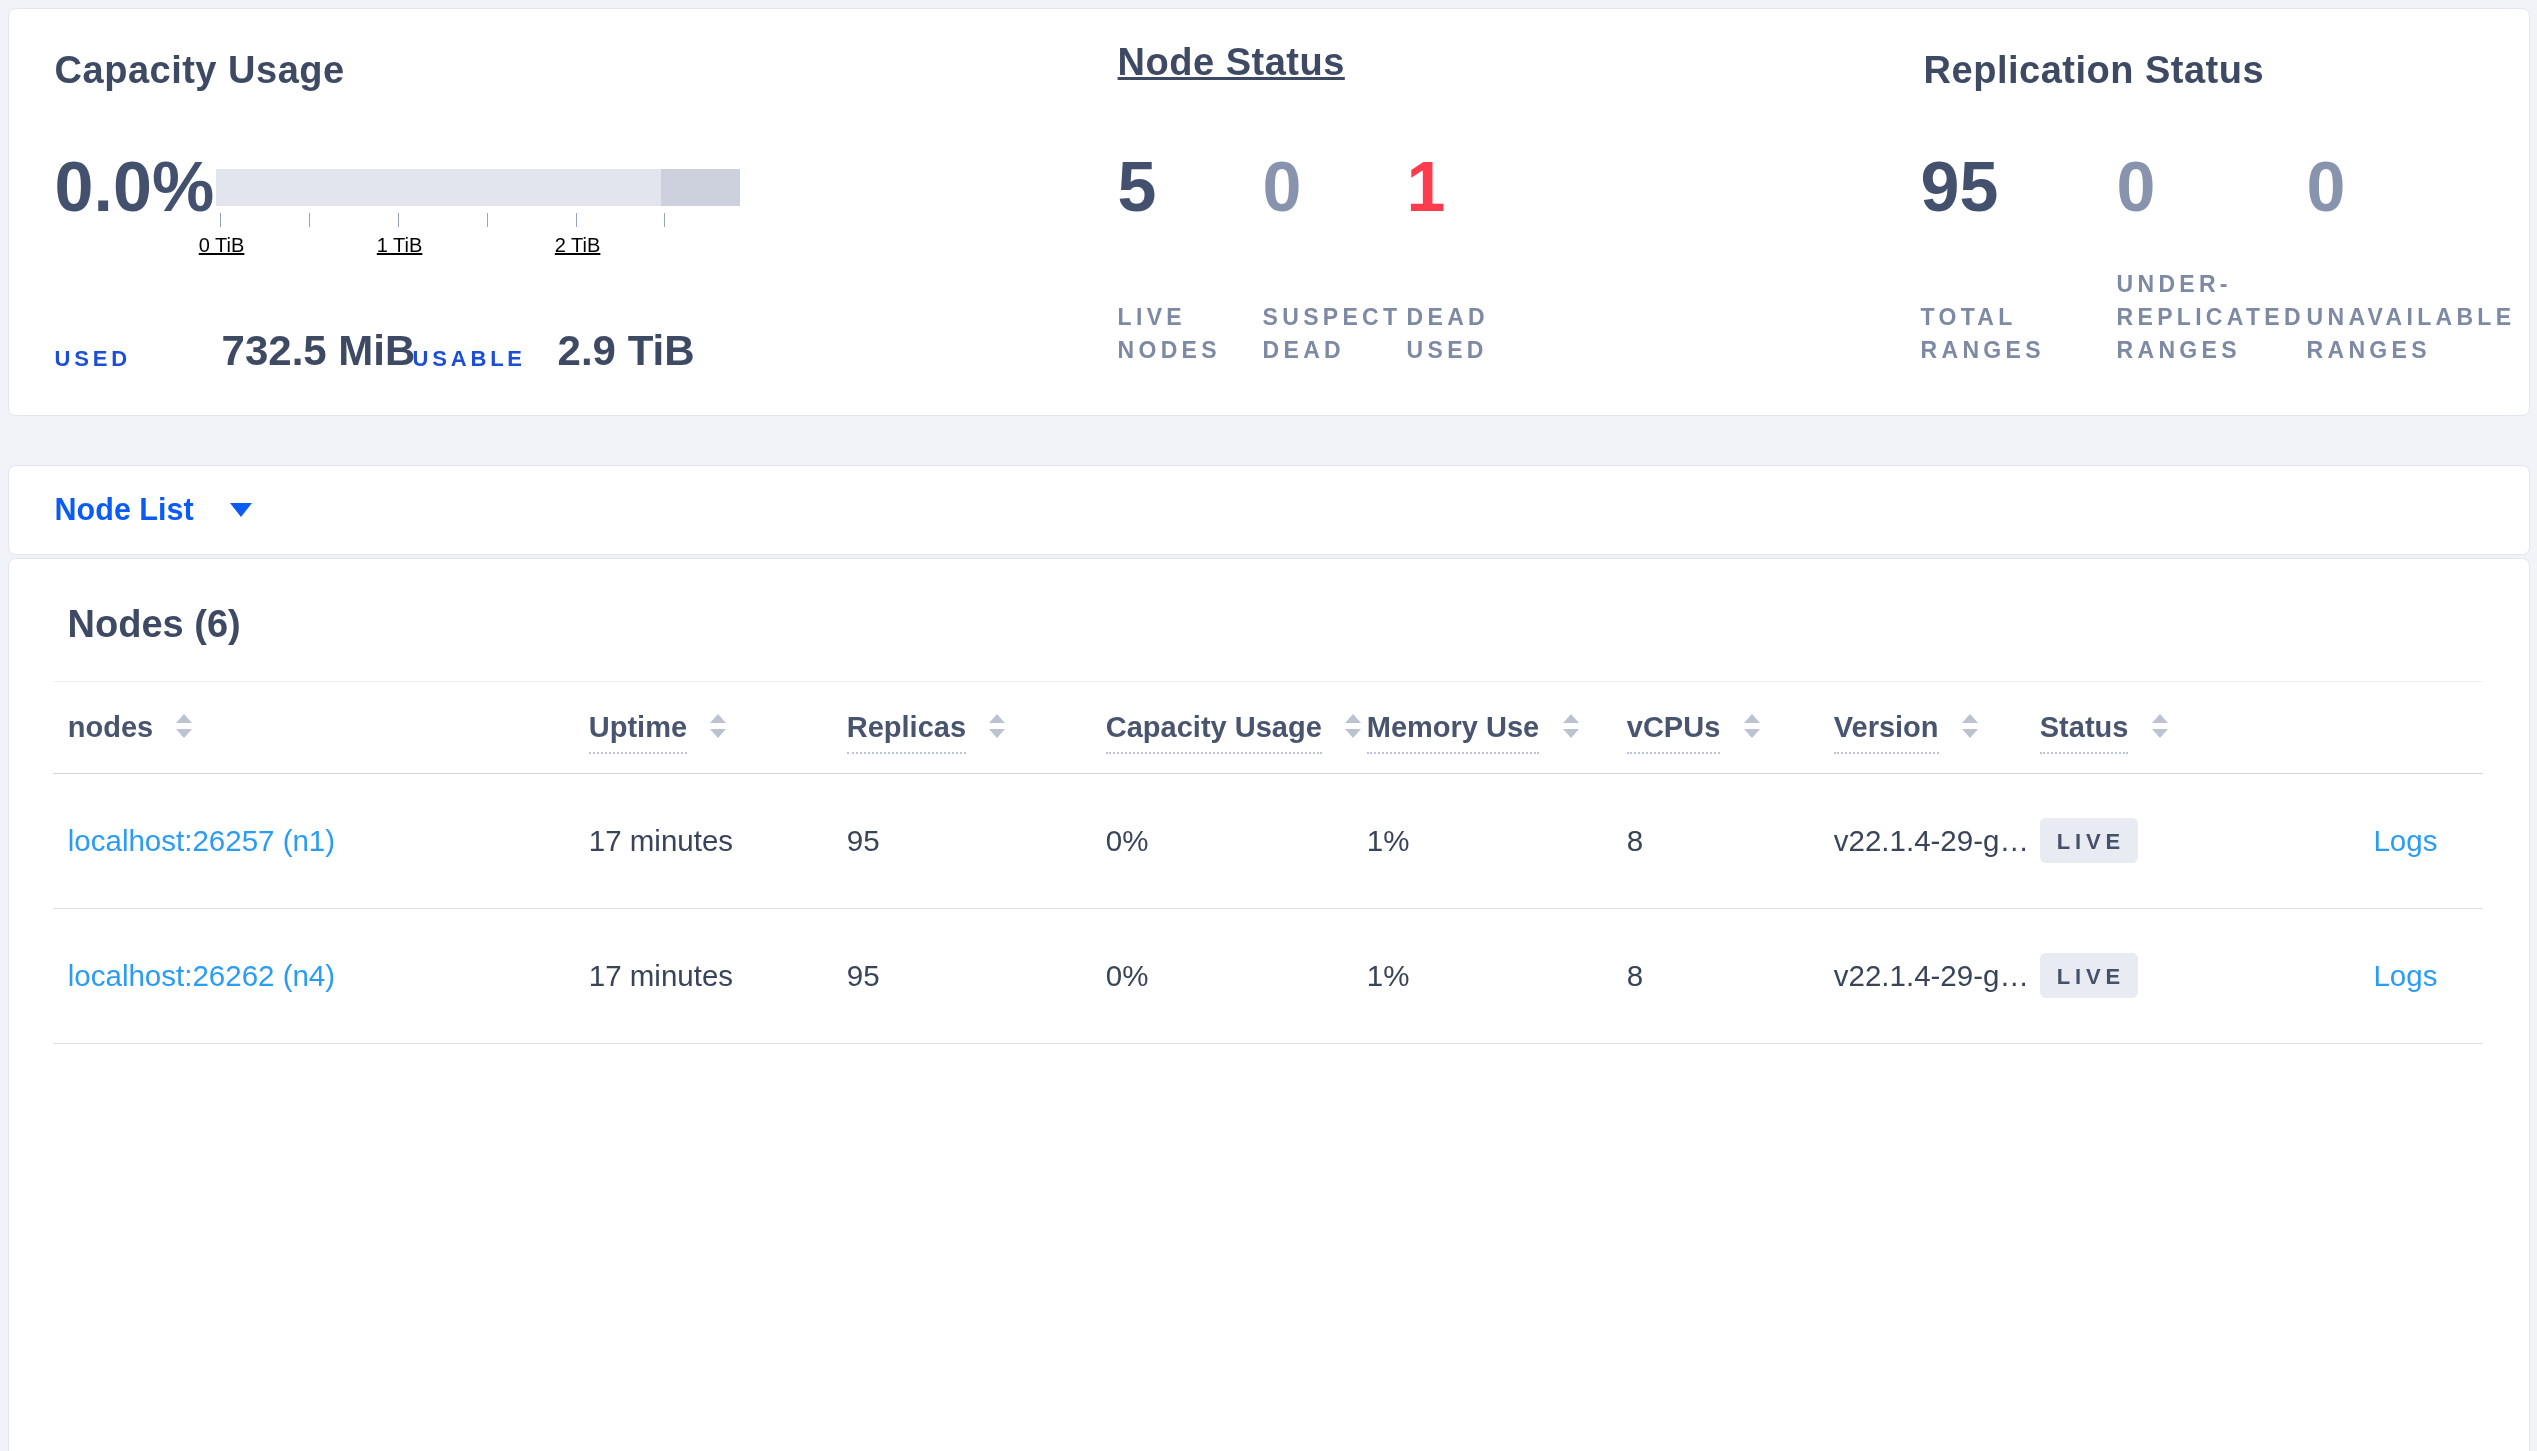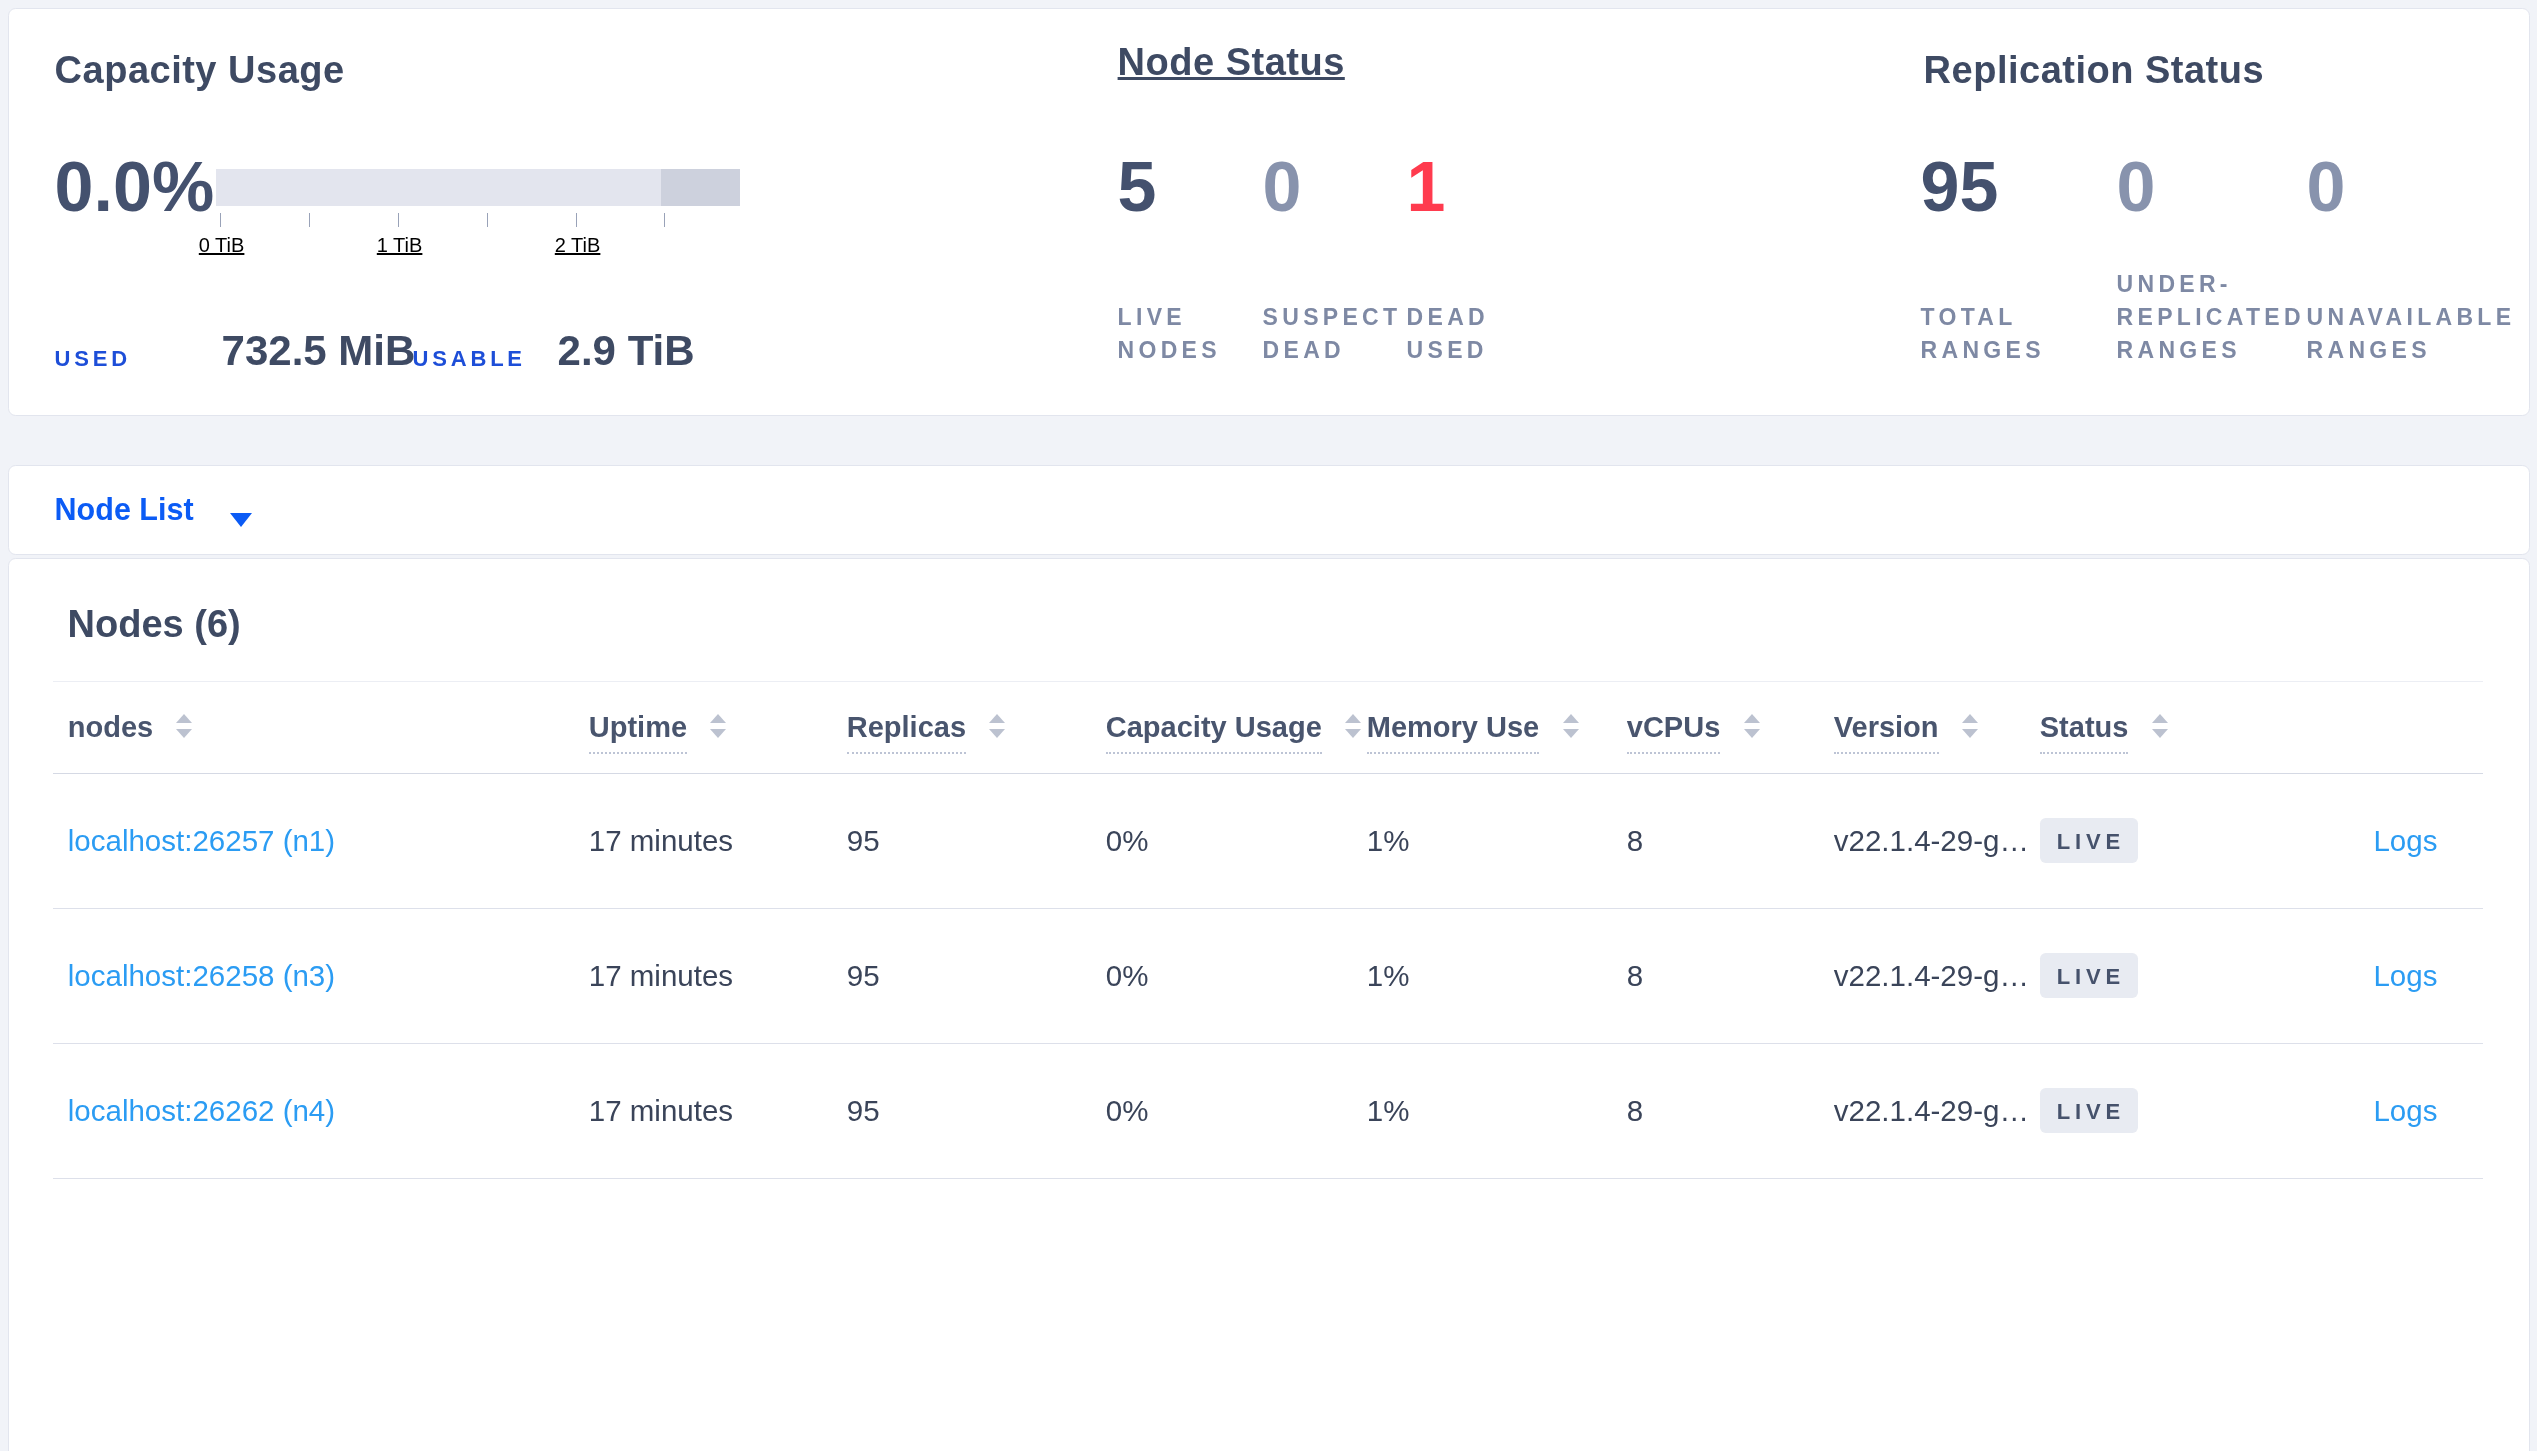--- a/index.html
+++ b/index.html
@@ -71,21 +71,21 @@
   }
   .ns-1 { left:1109px; } .ns-2 { left:1254px; } .ns-3 { left:1398px; }
   .rs-1 { left:1912px; } .rs-2 { left:2108px; } .rs-3 { left:2298px; }
 
   
   .view-bar {
     margin-top:49px; height:90px;
     display:flex; align-items:center; padding-left:46px;
   }
   .view-link {
-    display:inline-flex; align-items:flex-end; cursor:pointer;
+    display:inline-flex; align-items:center; cursor:pointer;
     font-size:30.5px; font-weight:600; color:#0b5bf5;
   }
   .caret {
     display:inline-block; margin-left:36px; width:0; height:0;
     border-left:11.4px solid transparent; border-right:11.4px solid transparent;
     border-top:14.3px solid #0b5bf5;
   }
 
   
   .nodes-panel { margin-top:3.8px; height:953px; }
@@ -269,31 +269,20 @@
     <td>95</td>
     <td>0%</td>
     <td>1%</td>
     <td>8</td>
     <td>v22.1.4-29-g…</td>
     <td><span class="badge">LIVE</span></td>
     <td class="logs-cell"><a class="logs-link">Logs</a></td>
   </tr>
 
 
-  <tr>
-    <td><a class="node-link">localhost:26258 (n3)</a></td>
-    <td>17 minutes</td>
-    <td>95</td>
-    <td>0%</td>
-    <td>1%</td>
-    <td>8</td>
-    <td>v22.1.4-29-g…</td>
-    <td><span class="badge">LIVE</span></td>
-    <td class="logs-cell"><a class="logs-link">Logs</a></td>
-  </tr>
 
   <tr>
     <td><a class="node-link">localhost:26262 (n4)</a></td>
     <td>17 minutes</td>
     <td>95</td>
     <td>0%</td>
     <td>1%</td>
     <td>8</td>
     <td>v22.1.4-29-g…</td>
     <td><span class="badge">LIVE</span></td>

